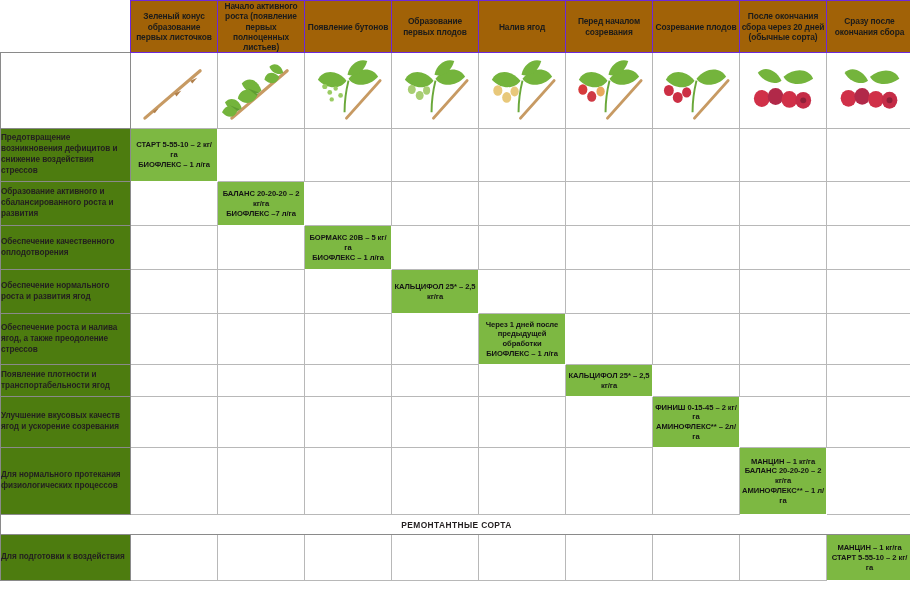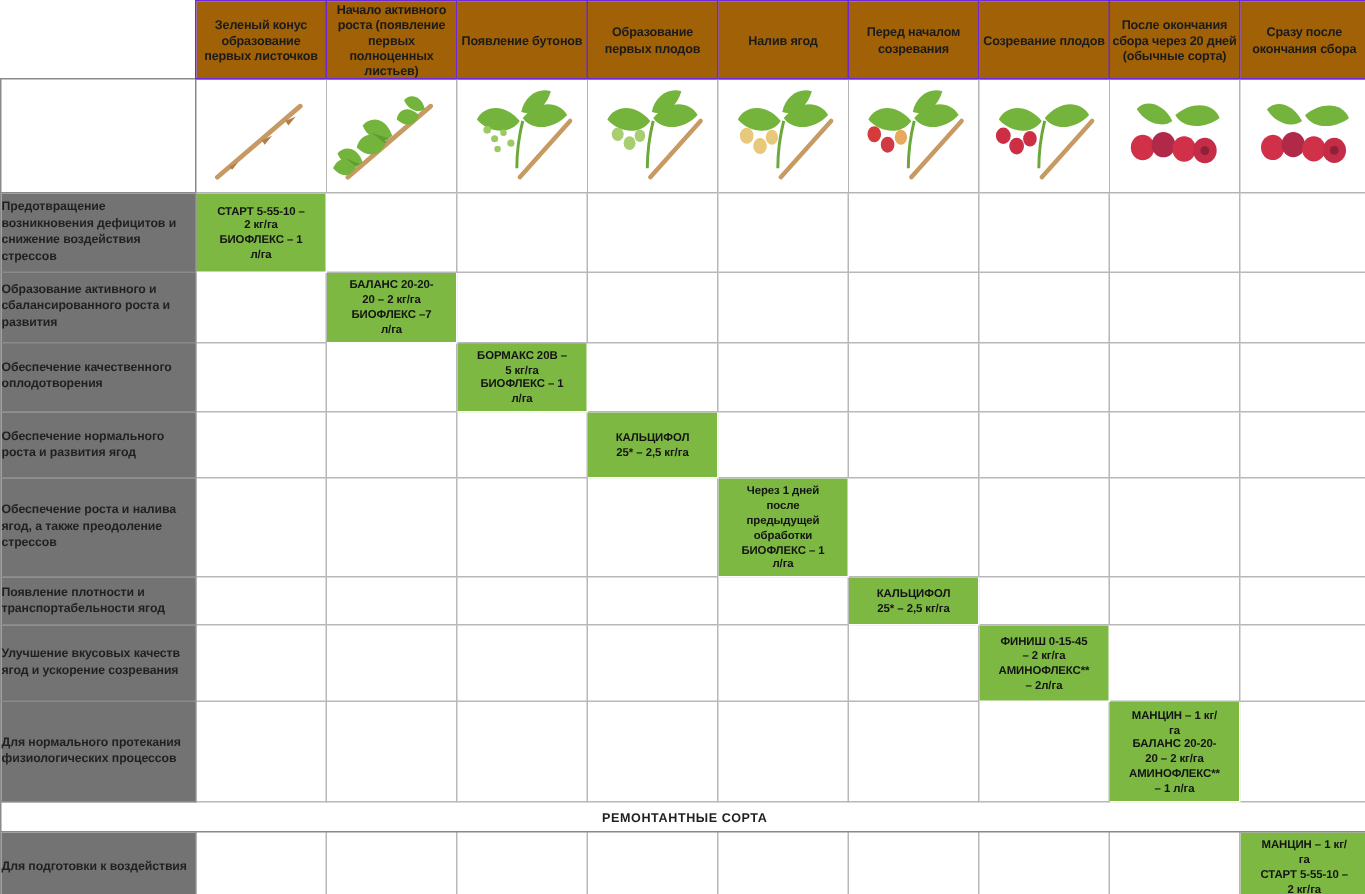--- a/index.html
+++ b/index.html
@@ -58,41 +58,41 @@
     overflow:hidden;
   }
   .stage{
     position:absolute;
     inset:0;
   }
 
   
   .lbl{
     border:1px solid #8a8a8a;
-    background:#737373;
+    background:#4d7c0f;
     font-size:8.2px;
     font-weight:bold;
     line-height:1.34;
     text-align:left;
     padding:4px 5px 4px 6px;
     letter-spacing:-0.05px;
   }
   .cell{
     border:1px solid #b8b8b8;
     background:#ffffff;
   }
   .cell.green{
     background:#7DB842;
     border:1px solid #ffffff;
     color:#141414;
     font-size:7.6px;
     font-weight:bold;
     line-height:1.3;
     text-align:center;
-    padding:3px 12px;
+    padding:3px 2px;
     letter-spacing:-0.05px;
     margin-left:16px;
   }
   .section-row td{
     border:1px solid #8a8a8a;
     background:#ffffff;
     text-align:center;
     font-size:8.4px;
     font-weight:bold;
     letter-spacing:0.4px;

